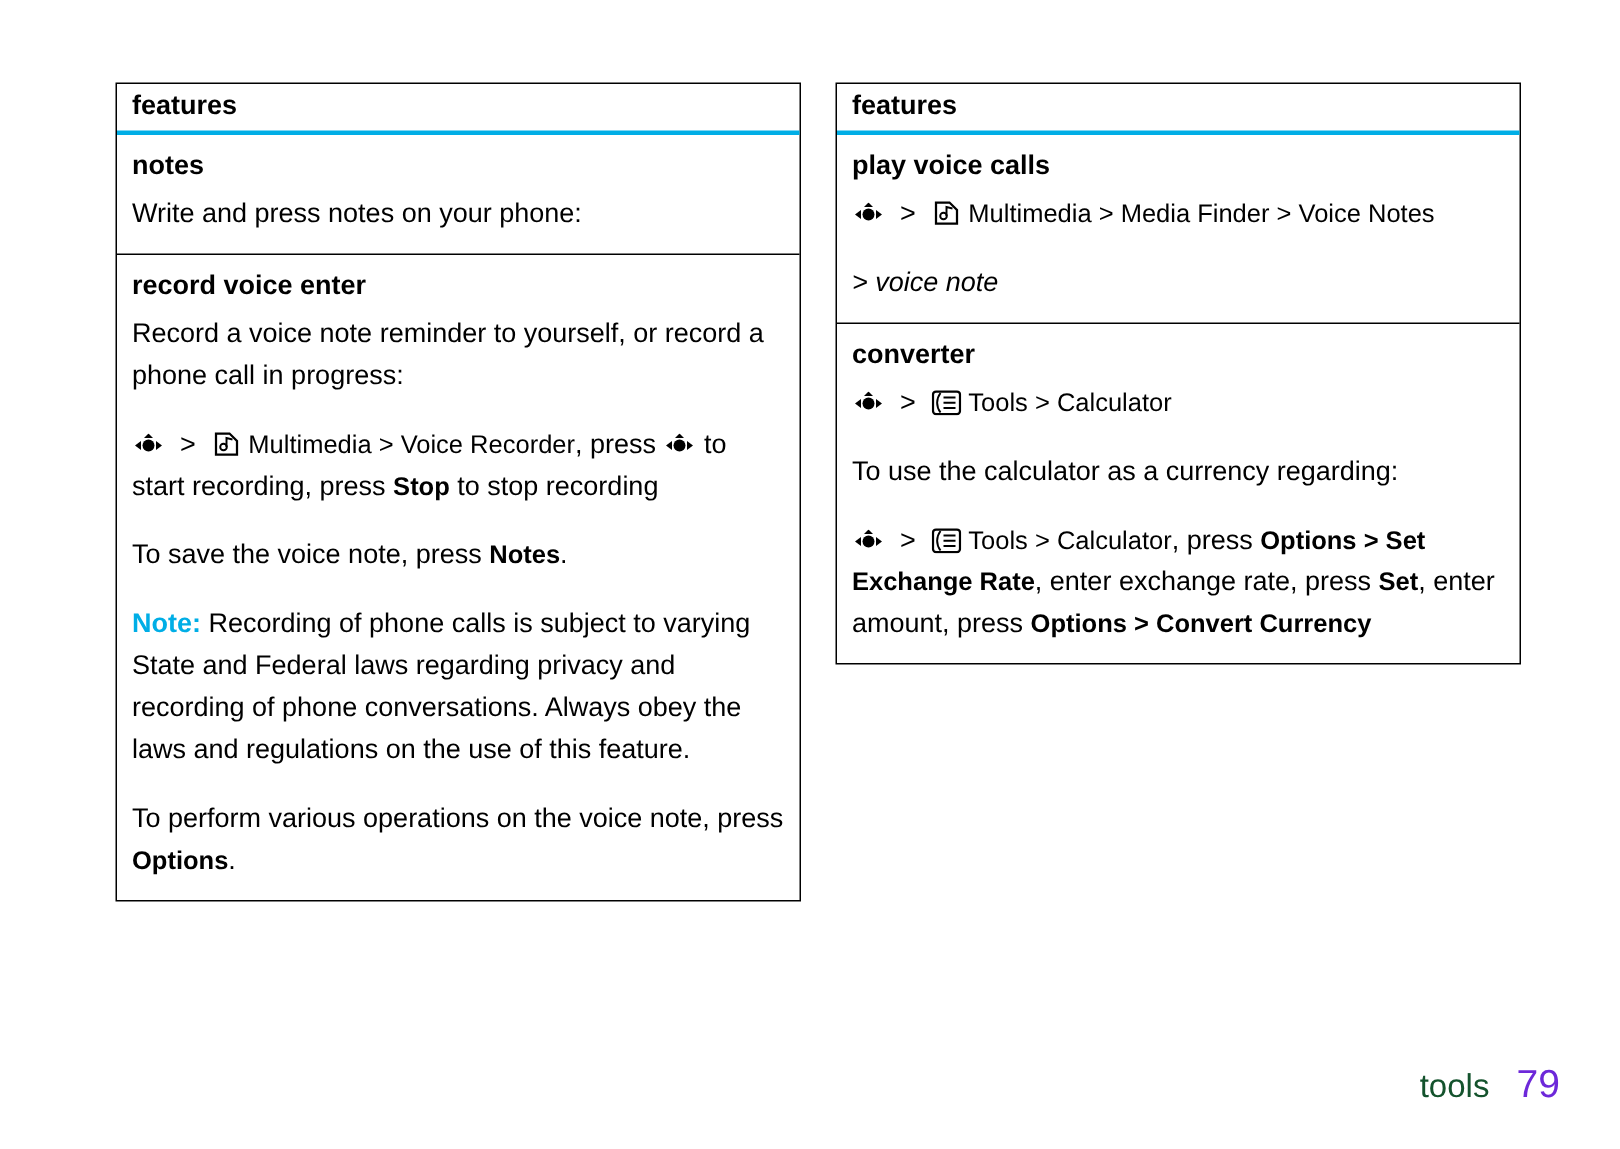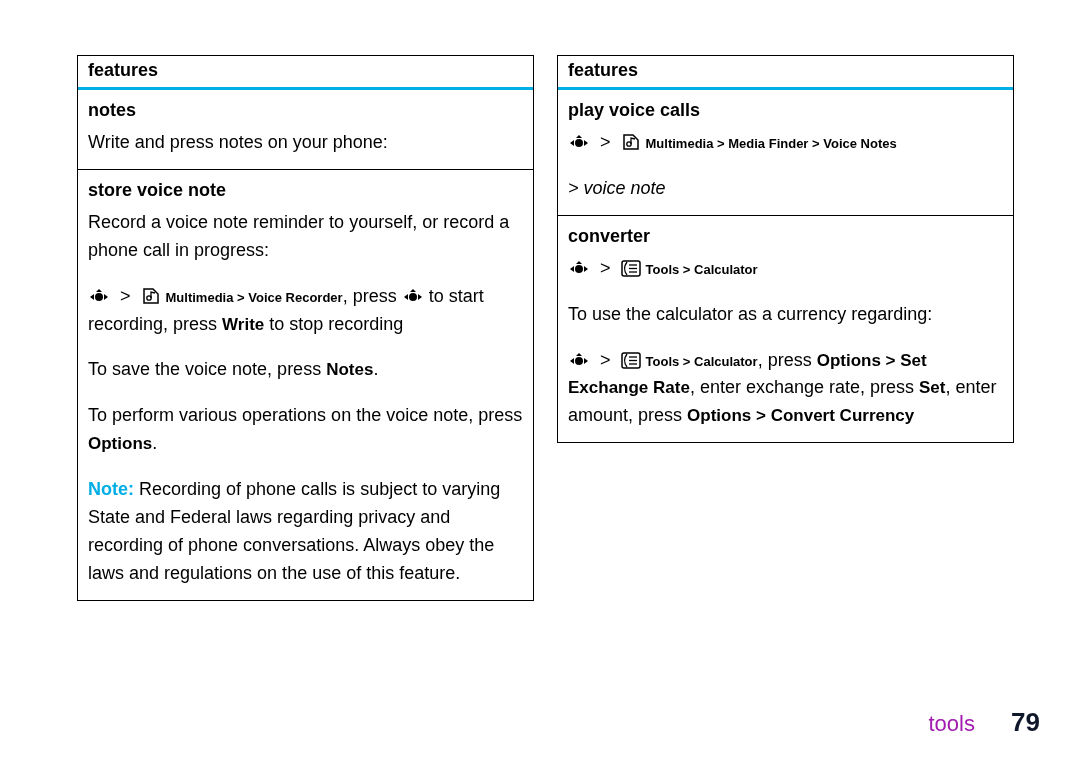--- a/index.html
+++ b/index.html
@@ -5,60 +5,60 @@
   html,body{margin:0;padding:0;background:#fff;width:1080px;height:766px;overflow:hidden;font-family:Arial,Helvetica,sans-serif;color:#000}
   .page{position:relative;width:1080px;height:766px}
   .col{position:absolute;top:55px;width:455px;border:1.5px solid #000}
   .col.left{left:77px}
   .col.right{left:557px}
   .cell{border-bottom:1px solid #000}
   .cell.last{border-bottom:none}
   .hdr{padding:4px 10px 6px 10px;font-weight:bold;font-size:18px;border-bottom:3px solid #00aee6}
   .title{font-weight:bold;font-size:18px;padding:10px 10px 2px 10px}
   .body{padding:6px 10px 12px 10px;font-size:18px;line-height:1.55}
-  .path{font-family:"Arial Narrow","Helvetica Narrow",Arial,sans-serif;font-stretch:condensed;font-weight:bold;font-size:13px}
+  .path{font-family:"Arial Narrow","Helvetica Narrow",Arial,sans-serif;font-stretch:condensed;font-weight:normal;font-size:17px}
   .keylbl{font-family:"Arial Narrow","Helvetica Narrow",Arial,sans-serif;font-stretch:condensed;font-weight:bold;font-size:17px}
   .note-lead{font-weight:bold;color:#00aee6}
   .ital{font-style:italic}
   svg.icon{display:inline-block;vertical-align:-3px}
   .footer{position:absolute;right:40px;bottom:28px;font-size:22px}
-  .footer .sec{color:#a21caf;margin-right:30px}
-  .footer .pg{font-weight:bold;color:#0f172a;font-size:26px}
+  .footer .sec{color:#14532d;margin-right:12px}
+  .footer .pg{font-weight:normal;color:#6d28d9;font-size:26px}
 </style>
 </head>
 <body>
 
 <div class="page">
   <div class="col left">
       <div class="hdr">features</div>
       <div class="cell">
         <div class="title">notes</div>
         <div class="body">Write and press notes on your phone:</div>
       </div>
       <div class="cell last">
-        <div class="title">store voice note</div>
+        <div class="title">record voice enter</div>
         <div class="body">Record a voice note reminder to yourself, or record a phone call in progress:</div>
         <div class="body"><svg class="icon" width="22" height="16" viewBox="0 0 22 16">
             <circle cx="11" cy="8" r="4" fill="#000"></circle>
             <polygon points="2,8 6,5 6,11" fill="#000"></polygon>
             <polygon points="20,8 16,5 16,11" fill="#000"></polygon>
             <polygon points="11,0 8,3 14,3" fill="#000"></polygon>
           </svg> &nbsp;&gt;&nbsp; <svg class="icon" width="20" height="18" viewBox="0 0 20 18">
             <path d="M3 2 L12 2 L17 7 L17 16 L3 16 Z" fill="none" stroke="#000" stroke-width="1.5"></path>
             <circle cx="8" cy="11" r="2.2" fill="none" stroke="#000" stroke-width="1.3"></circle>
             <path d="M10 11 L10 5 L14 6" fill="none" stroke="#000" stroke-width="1.3"></path>
           </svg> <span class="path">Multimedia &gt; Voice Recorder</span>, press <svg class="icon" width="22" height="16" viewBox="0 0 22 16">
             <circle cx="11" cy="8" r="4" fill="#000"></circle>
             <polygon points="2,8 6,5 6,11" fill="#000"></polygon>
             <polygon points="20,8 16,5 16,11" fill="#000"></polygon>
             <polygon points="11,0 8,3 14,3" fill="#000"></polygon>
-          </svg> to start recording, press <span class="keylbl">Write</span> to stop recording</div>
+          </svg> to start recording, press <span class="keylbl">Stop</span> to stop recording</div>
         <div class="body">To save the voice note, press <span class="keylbl">Notes</span>.</div>
+        <div class="body"><span class="note-lead">Note:</span> Recording of phone calls is subject to varying State and Federal laws regarding privacy and recording of phone conversations. Always obey the laws and regulations on the use of this feature.</div>
         <div class="body">To perform various operations on the voice note, press <span class="keylbl">Options</span>.</div>
-        <div class="body"><span class="note-lead">Note:</span> Recording of phone calls is subject to varying State and Federal laws regarding privacy and recording of phone conversations. Always obey the laws and regulations on the use of this feature.</div>
       </div>
     </div>
   <div class="col right">
       <div class="hdr">features</div>
       <div class="cell">
         <div class="title">play voice calls</div>
         <div class="body"><svg class="icon" width="22" height="16" viewBox="0 0 22 16">
             <circle cx="11" cy="8" r="4" fill="#000"></circle>
             <polygon points="2,8 6,5 6,11" fill="#000"></polygon>
             <polygon points="20,8 16,5 16,11" fill="#000"></polygon>

